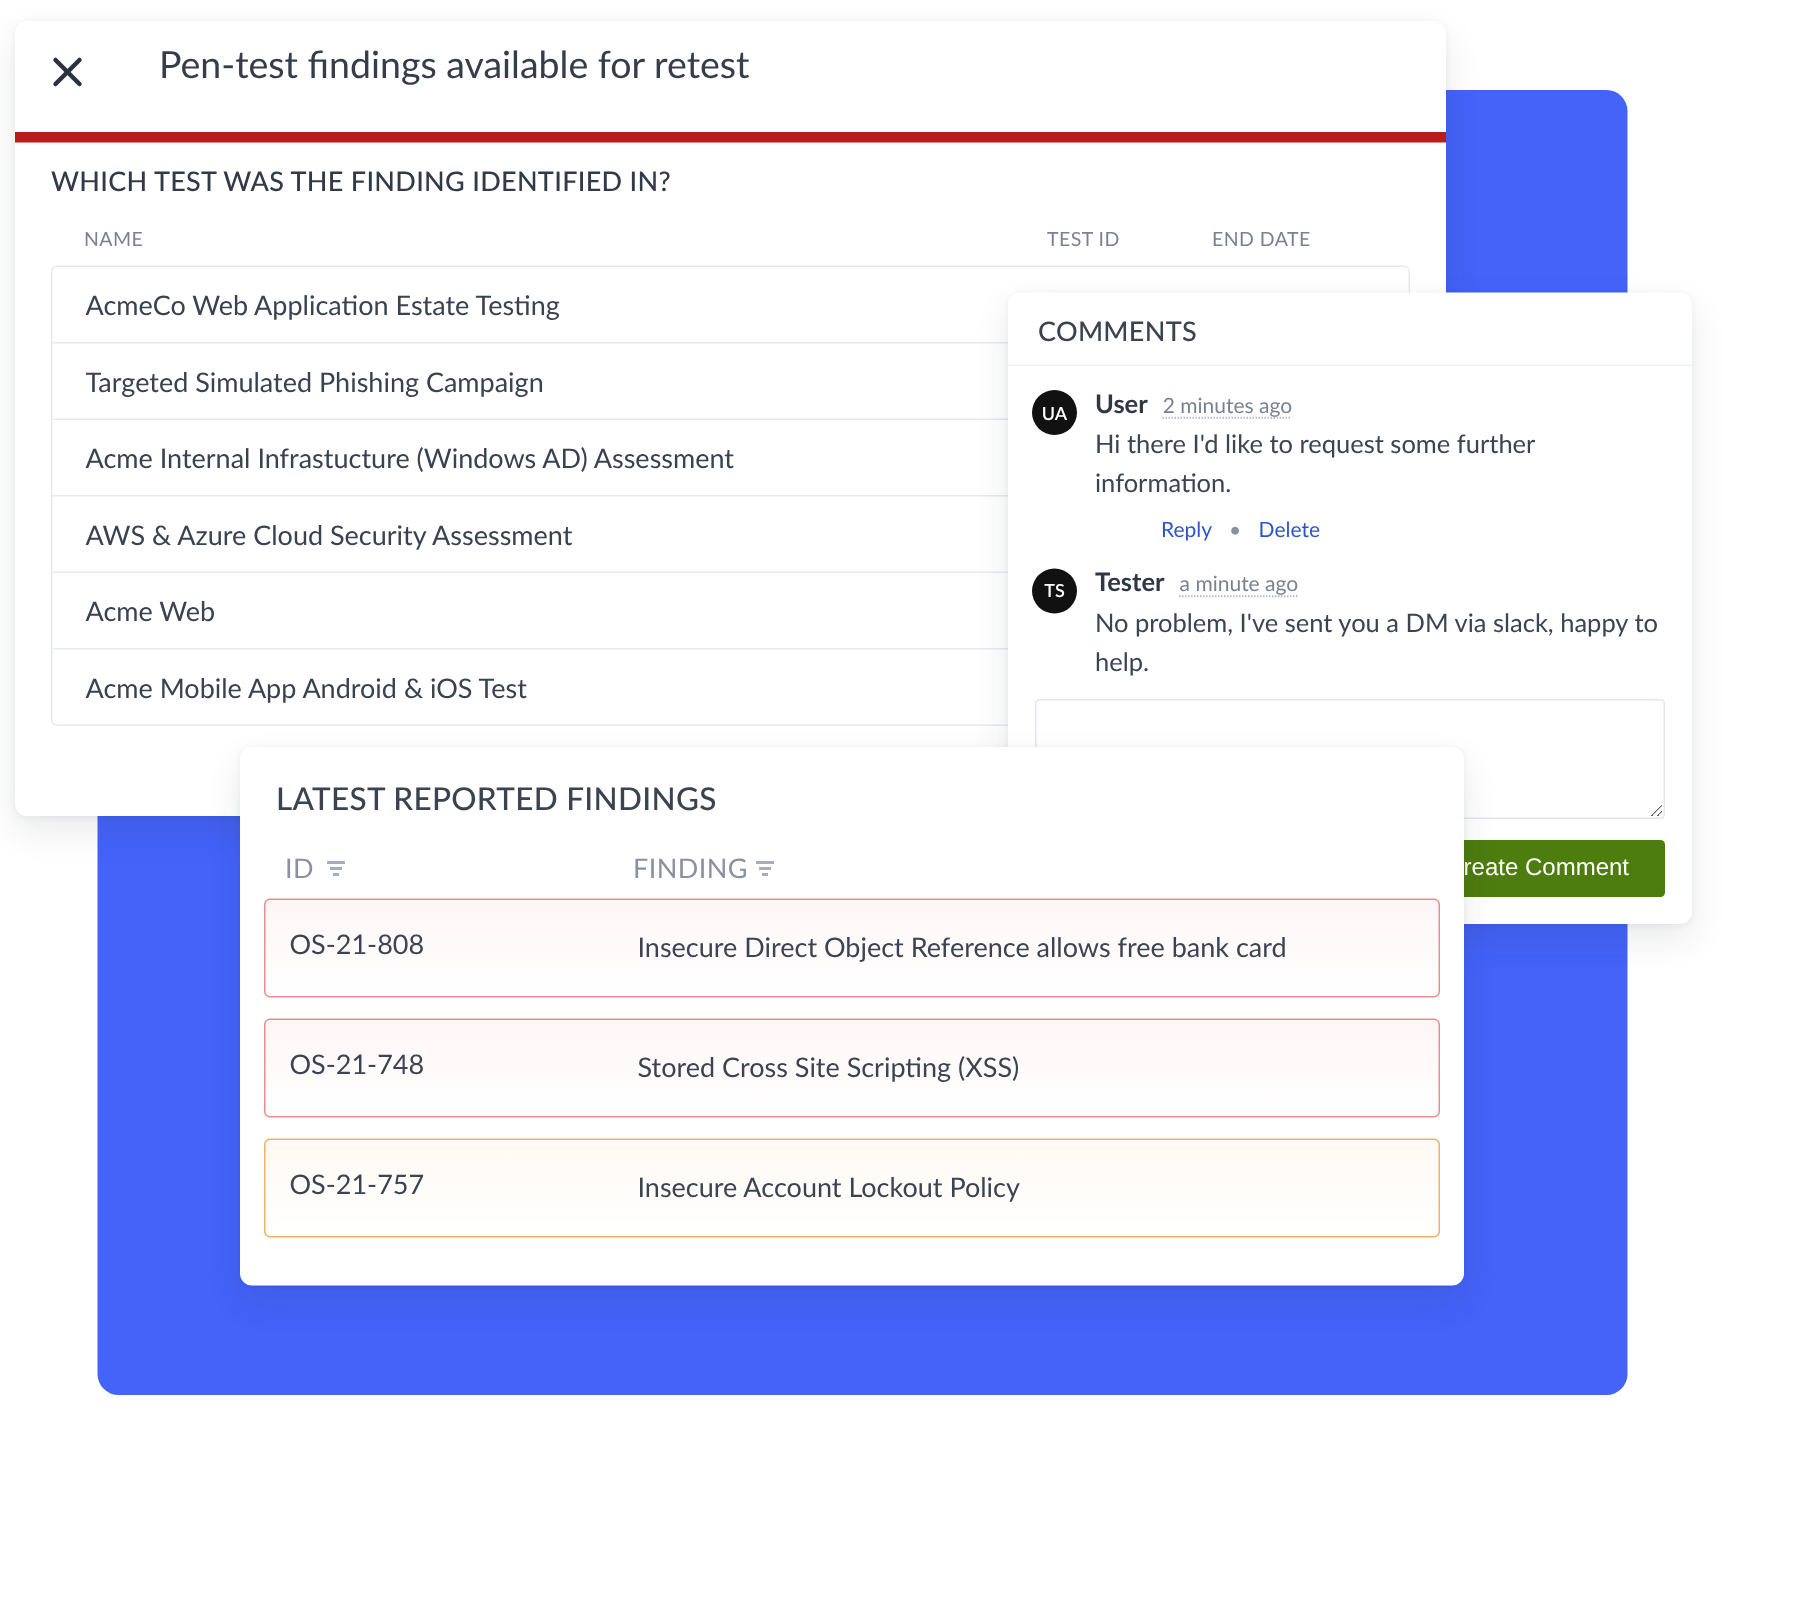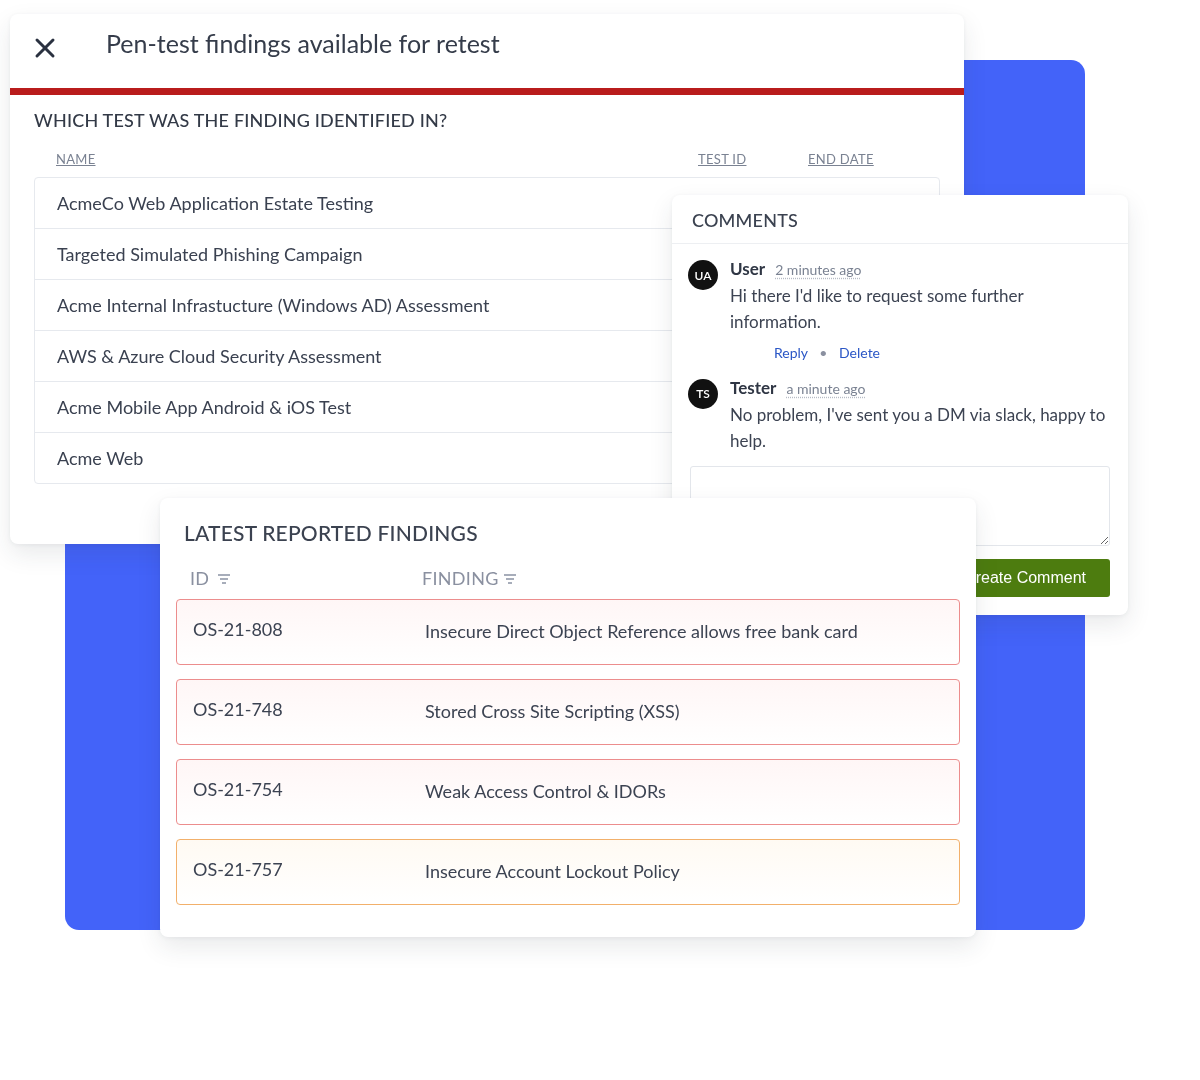--- a/index.html
+++ b/index.html
@@ -65,21 +65,20 @@
     color: #333a47;
     letter-spacing: .2px;
     margin-bottom: 14px;
   }
   .tests-table-head {
     display: flex;
     font-size: 13px;
     color: #7a8292;
     letter-spacing: .3px;
     padding: 6px 22px 10px 22px;
-    text-decoration: underline;
   }
   .th-name { flex: 1; }
   .th-testid { width: 110px; }
   .th-enddate { width: 110px; text-align: left; }
   .tests-list { border: 1px solid #e6e9ee; border-radius: 4px; }
   .test-row {
     padding: 14px 22px;
     font-size: 18px;
     color: #3a4150;
     border-bottom: 1px solid #e6e9ee;
@@ -235,22 +234,22 @@
     <div class="tests-table-head">
       <div class="th-name">NAME</div>
       <div class="th-testid">TEST ID</div>
       <div class="th-enddate">END DATE</div>
     </div>
     <div class="tests-list">
       <div class="test-row">AcmeCo Web Application Estate Testing</div>
       <div class="test-row">Targeted Simulated Phishing Campaign</div>
       <div class="test-row">Acme Internal Infrastucture (Windows AD) Assessment</div>
       <div class="test-row">AWS &amp; Azure Cloud Security Assessment</div>
+      <div class="test-row">Acme Web </div>
       <div class="test-row">Acme Mobile App Android &amp; iOS Test</div>
-      <div class="test-row">Acme Web </div>
     </div>
   </div>
 </div>
 
 <div class="panel comments-panel">
   <div class="comments-head">
     <div class="comments-title">COMMENTS</div>
   </div>
 
   <div class="comment">
@@ -314,22 +313,18 @@
   </div>
   <div class="findings-body">
     <div class="finding-row sev-red">
       <div class="finding-id">OS-21-808</div>
       <div class="finding-text">Insecure Direct Object Reference allows free bank card</div>
     </div>
     <div class="finding-row sev-red">
       <div class="finding-id">OS-21-748</div>
       <div class="finding-text">Stored Cross Site Scripting (XSS)</div>
     </div>
-    <div class="finding-row sev-red">
-      <div class="finding-id">OS-21-754</div>
-      <div class="finding-text">Weak Access Control &amp; IDORs</div>
-    </div>
     <div class="finding-row sev-orange">
       <div class="finding-id">OS-21-757</div>
       <div class="finding-text">Insecure Account Lockout Policy</div>
     </div>
   </div>
 </div>
 
 </body></html>

